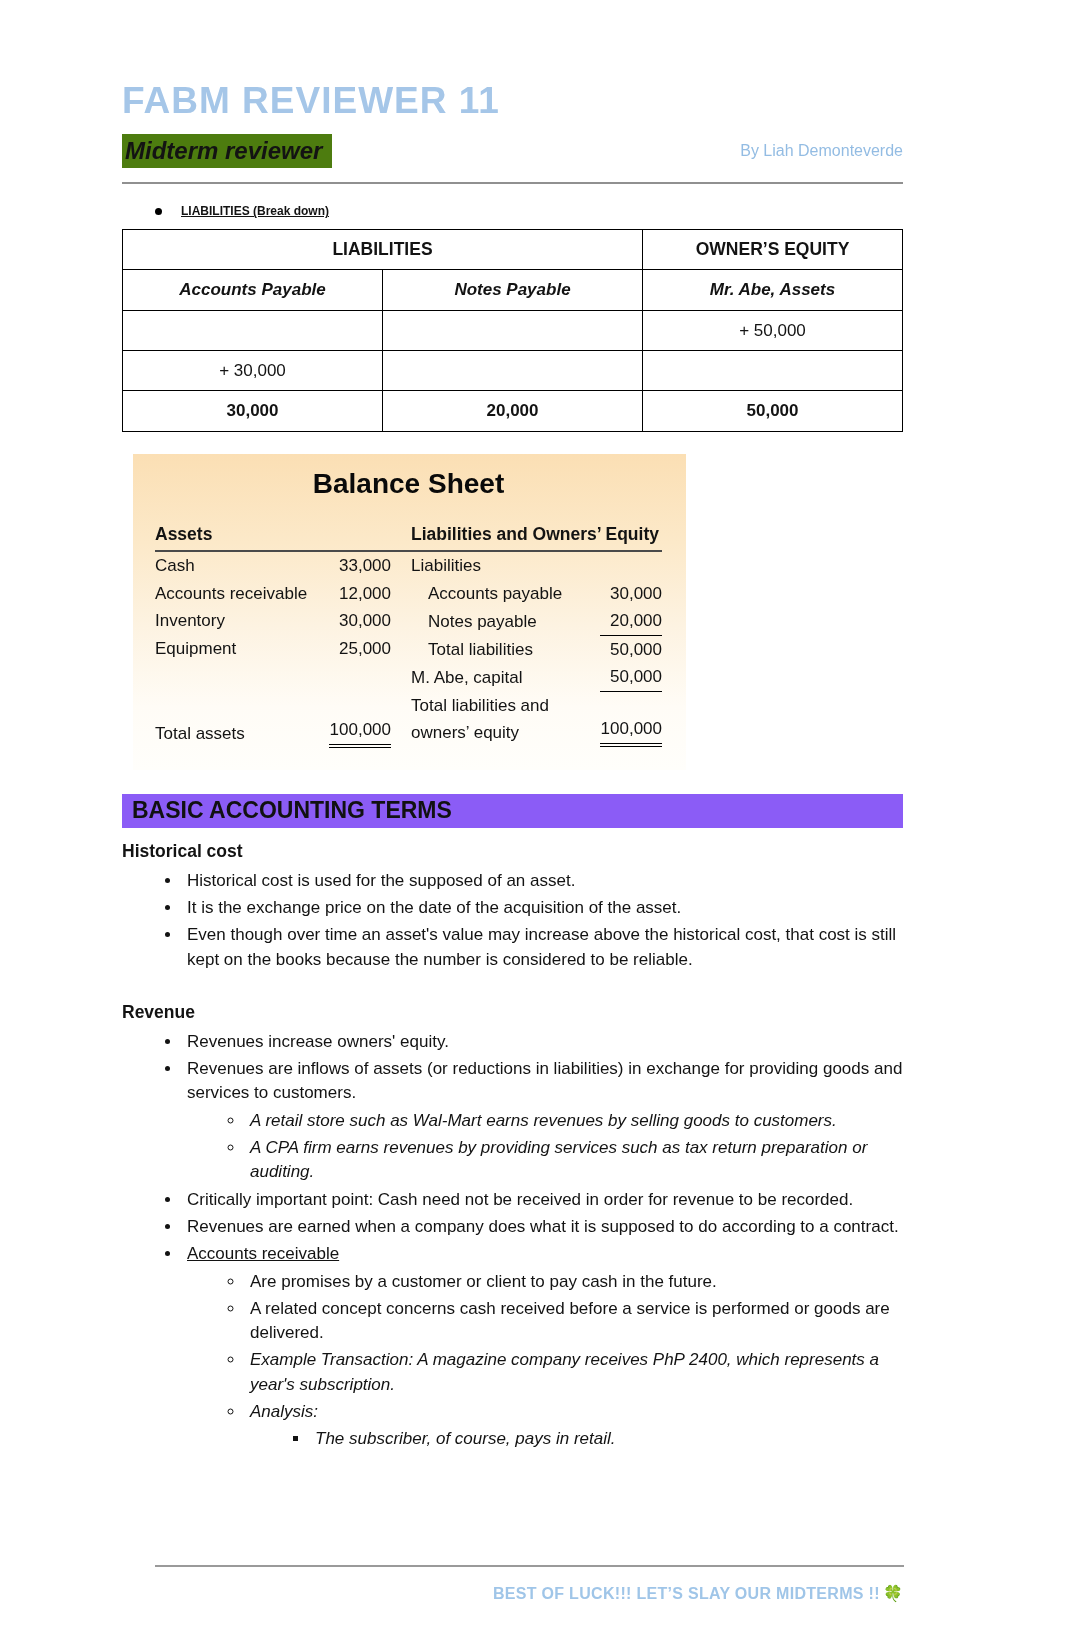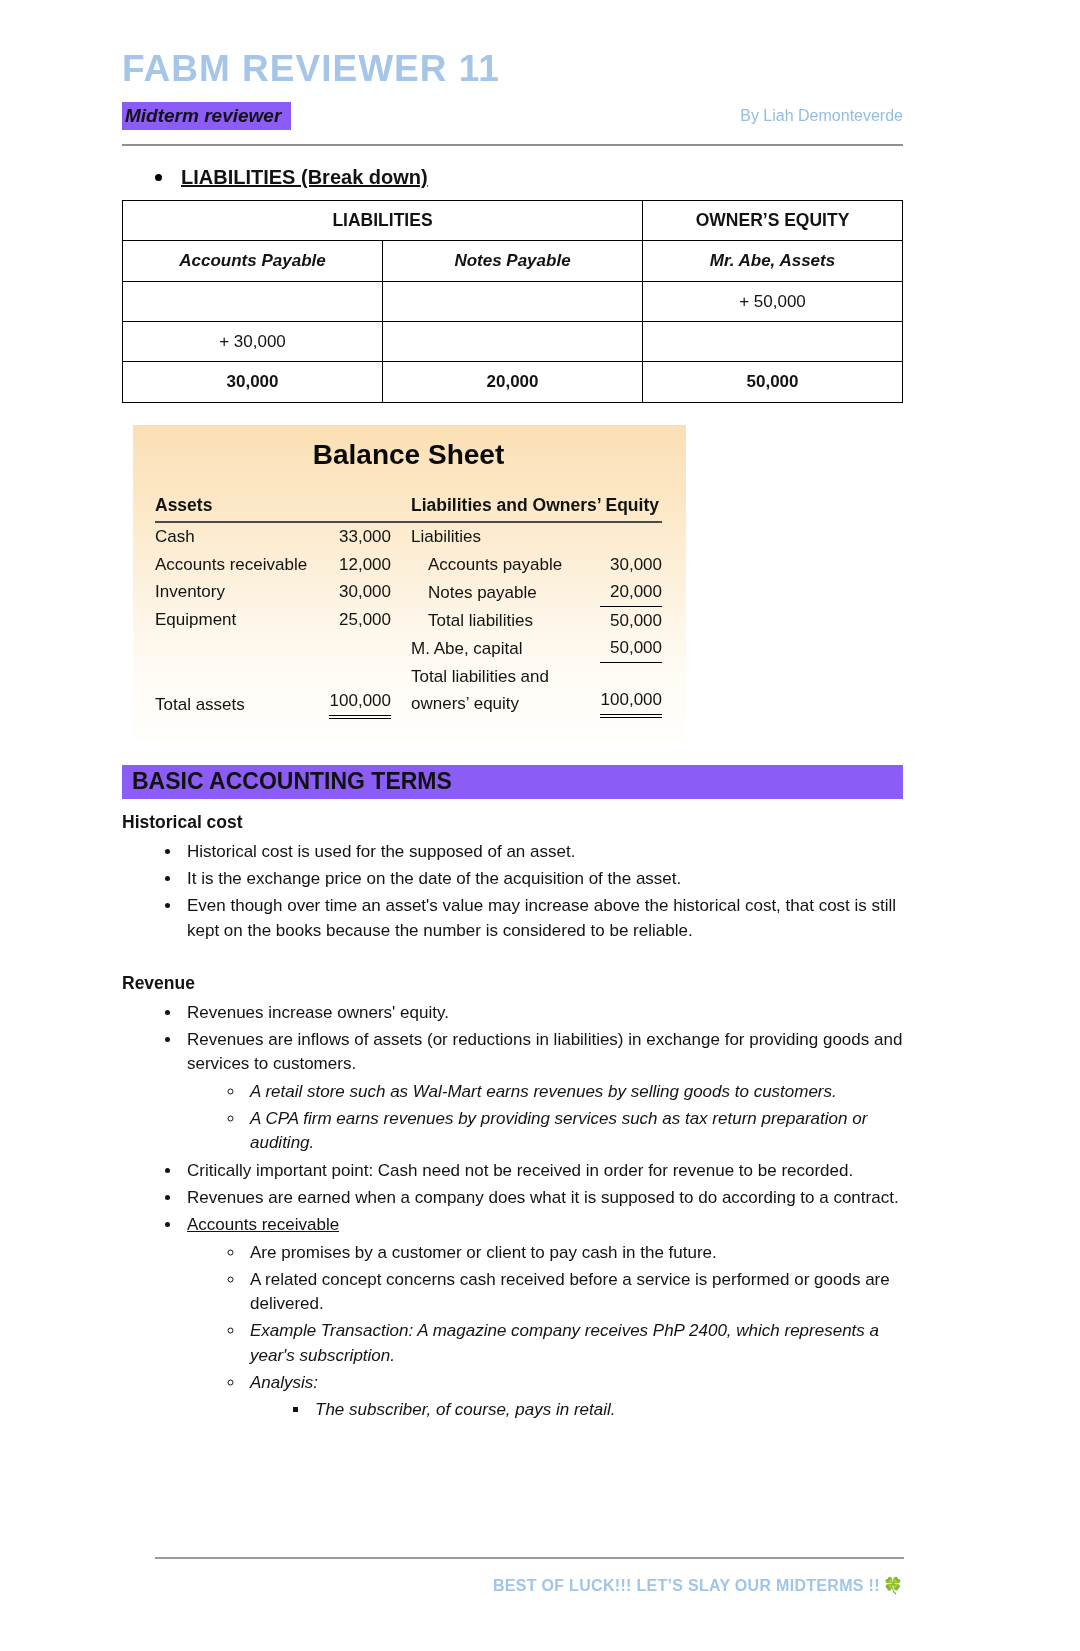--- a/index.html
+++ b/index.html
@@ -7,52 +7,52 @@
   body {
     width: 1080px; height: 1651px;
     font-family: "Liberation Sans", sans-serif;
     color: #131313;
     position: relative;
     overflow: hidden;
   }
   .page {
     position: relative;
     width: 1080px; height: 1651px;
-    padding: 48px 177px 0 122px;
+    padding: 80px 177px 0 122px;
   }
 
   
   .doc-title {
     font-size: 37px;
     font-weight: 800;
     letter-spacing: 1px;
     color: #a5c6e8;
   }
   .subtitle-row {
     display: flex; justify-content: space-between; align-items: center;
     margin-top: 12px;
   }
   .subtitle {
     display: inline-block;
-    font-size: 19px; font-weight: bold; font-style: italic;
-    background: #8b5cf6;
+    font-size: 24px; font-weight: bold; font-style: italic;
+    background: #4d7c0f;
     padding: 3px 10px 3px 3px;
   }
   .byline { font-size: 16px; font-weight: 500; color: #93bce3; }
   hr.rule { border: none; border-top: 2px solid #909090; margin-top: 14px; }
 
   
   .liab-section { margin-top: 20px; }
   .bullet-head { display: flex; align-items: center; padding-left: 33px; }
   .bullet-head .dot {
     width: 7px; height: 7px; border-radius: 50%;
     background: #000; margin-right: 19px; flex: 0 0 auto;
   }
   .bullet-head .txt {
-    font-size: 20px; font-weight: bold; text-decoration: underline;
+    font-size: 12px; font-weight: bold; text-decoration: underline;
   }
   table.liab {
     width: 100%; border-collapse: collapse; table-layout: fixed;
     margin-top: 11px;
   }
   table.liab th, table.liab td {
     border: 1.5px solid #000;
     text-align: center;
     font-size: 17px;
     vertical-align: middle;
@@ -106,21 +106,21 @@
   ul.l2 > li { padding-left: 5px; margin: 3px 0; font-size: 17px; line-height: 1.43; }
   ul.l3 { list-style: square; padding-left: 60px; margin: 2px 0; }
   ul.l3 > li { padding-left: 5px; margin: 3px 0; font-size: 17px; line-height: 1.43; }
   li::marker { font-size: 0.95em; }
   .it { font-style: italic; }
   .undl { text-decoration: underline; }
 
   
   .footer {
     position: absolute;
-    left: 155px; right: 176px; bottom: 56px;
+    left: 155px; right: 176px; bottom: 48px;
   }
   .footer hr { border: none; border-top: 2px solid #9a9a9a; }
   .footer-msg {
     margin-top: 17px;
     text-align: right;
     color: #9fc5e8;
     font-size: 16px;
     font-weight: bold;
     letter-spacing: 0.3px;
   }

